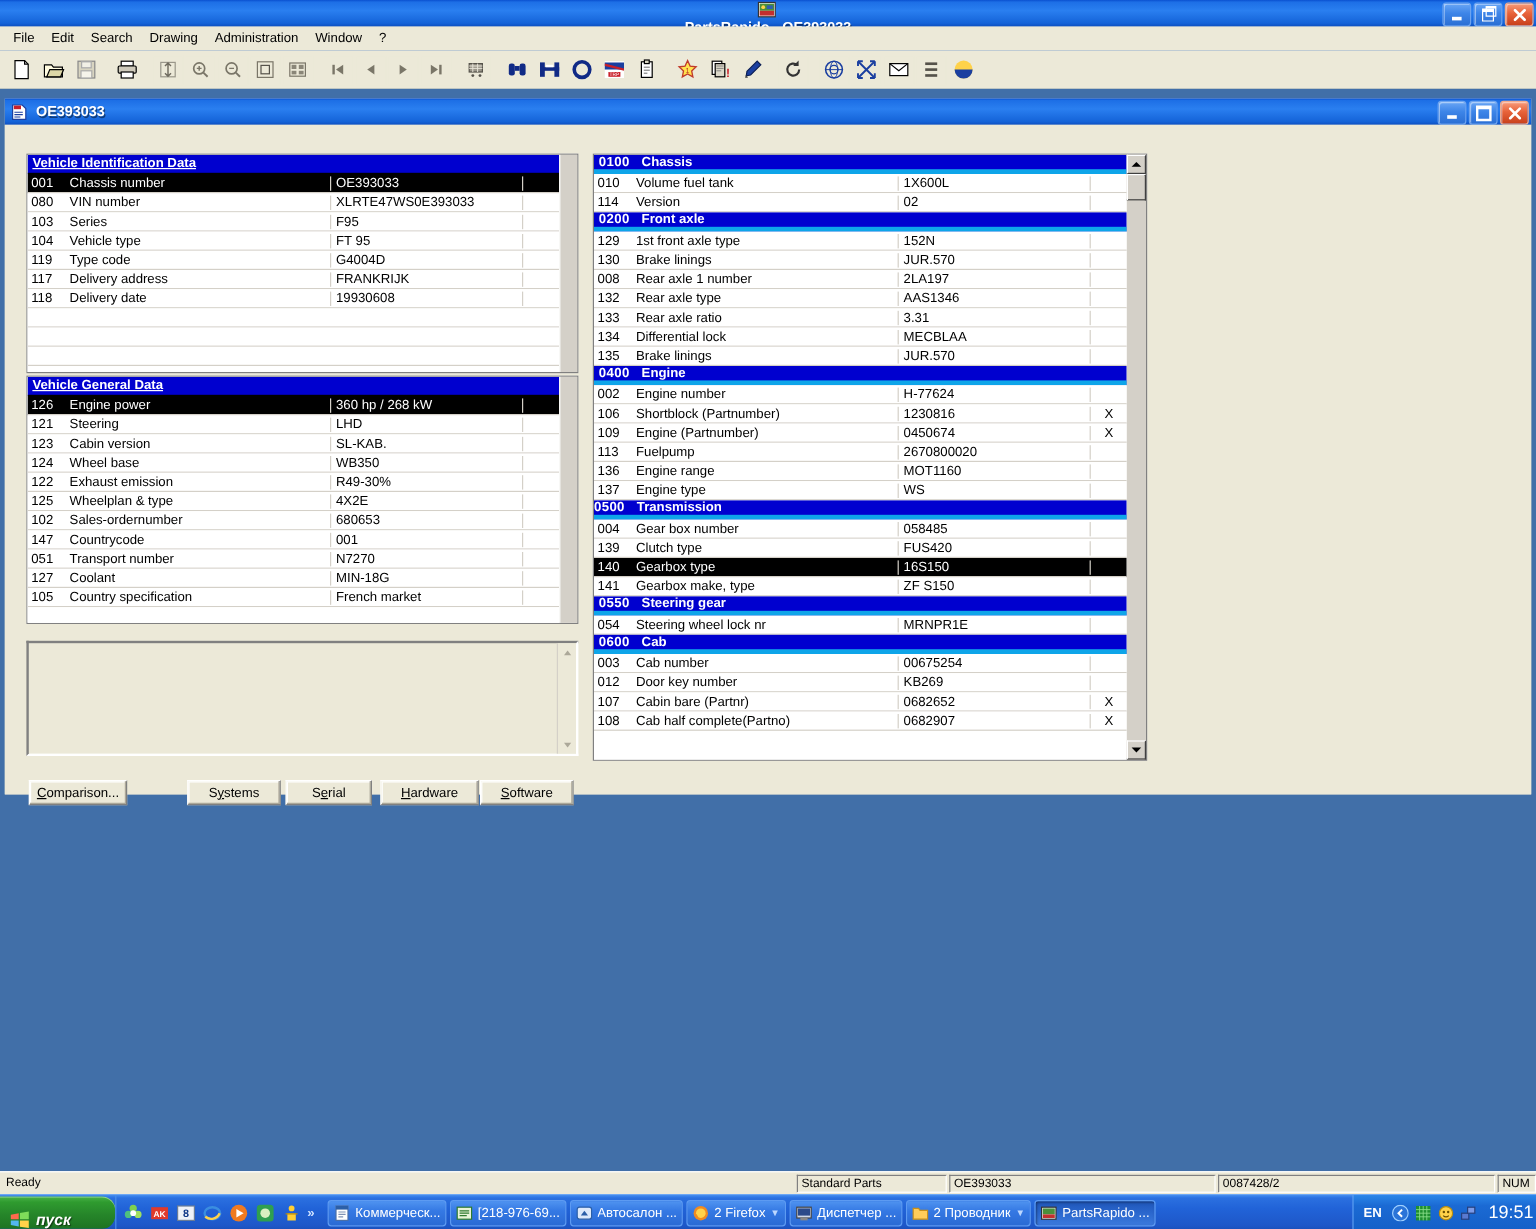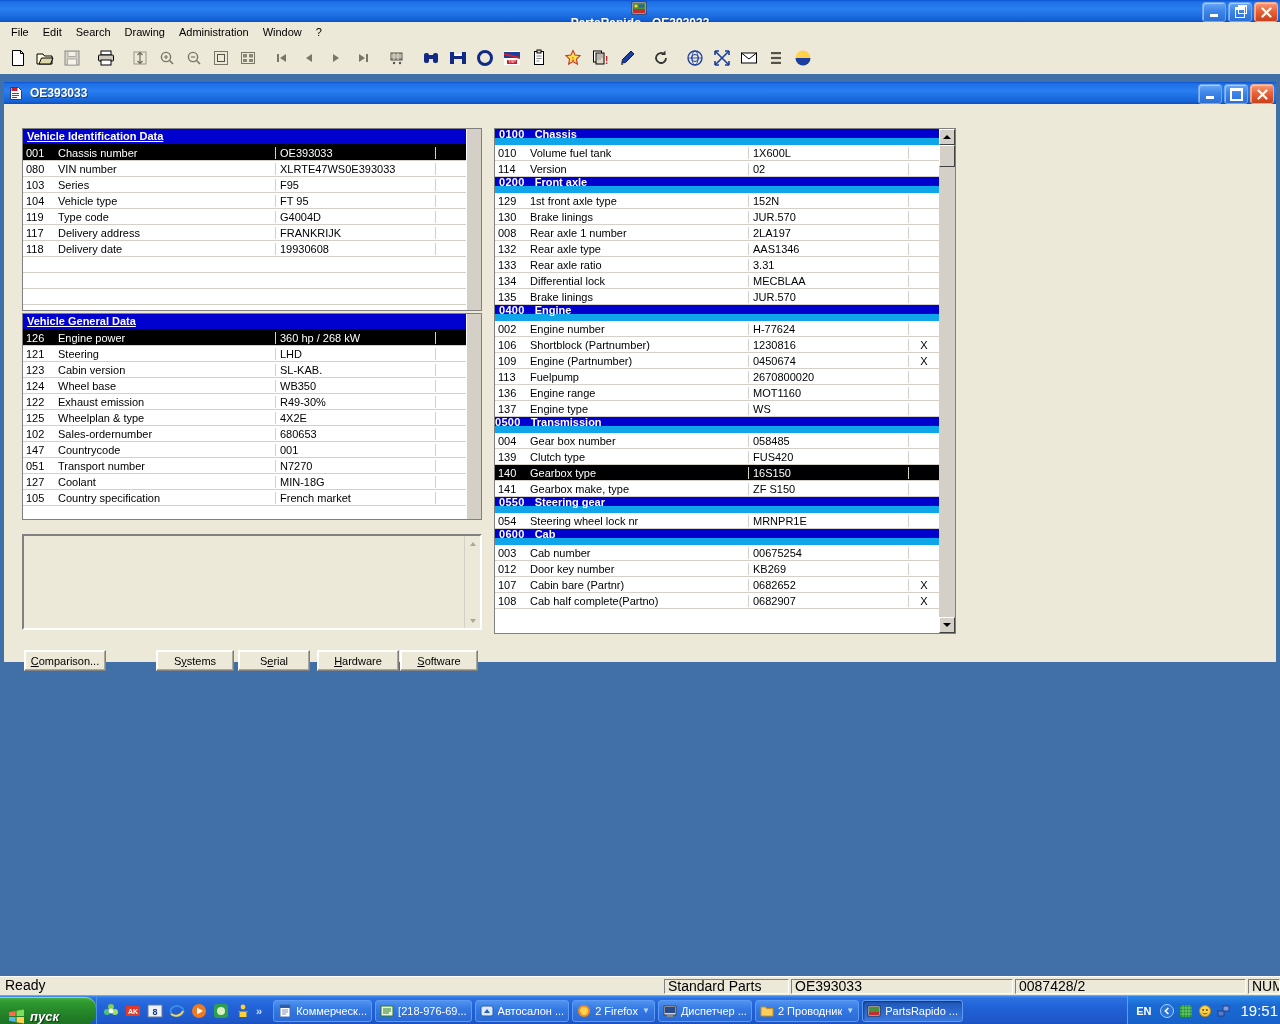--- a/index.html
+++ b/index.html
@@ -113,21 +113,21 @@
     text-decoration:underline;
   }
   .grow{
     height:16px;display:flex;align-items:center;
     border-bottom:1px solid #d4d0c8;font-size:11px;color:#000;background:#fff;
     box-sizing:border-box;
   }
   .grow.sel{background:#000;color:#fff;}
   .grow.secthead{
     background:#0000cf;color:#fff;font-weight:bold;height:16px;
-    border-bottom:7px solid #0ea5e9;
+    border-bottom:4px solid #0ea5e9;
   }
   .grow.secthead .c1{width:auto;padding-left:5px;border-right:0;letter-spacing:.3px;}
   .c1{
     width:31px;flex:0 0 31px;padding-left:3px;box-sizing:border-box;
     white-space:nowrap;overflow:hidden;
   }
   .c2{
     flex:1 1 auto;padding-left:4px;box-sizing:border-box;
     white-space:nowrap;overflow:hidden;border-right:1px solid #d4d0c8;
   }
@@ -193,21 +193,21 @@
 
   
   .statusbar{
     position:absolute;left:0;top:976px;width:1280px;height:19px;
     background:#ece9d8;border-top:1px solid #fff;display:flex;align-items:center;
     box-sizing:border-box;
   }
   .sb-cell{
     height:15px;margin:2px 0 2px 2px;box-sizing:border-box;
     border:1px solid;border-color:#808080 #fff #fff #808080;
-    font-size:14px;line-height:13px;padding-left:3px;color:#000;overflow:hidden;white-space:nowrap;
+    font-size:10px;line-height:13px;padding-left:3px;color:#000;overflow:hidden;white-space:nowrap;
   }
   .sb-cell.flat{border:0;}
 
   
   .taskbar{
     position:absolute;left:0;top:995px;width:1280px;height:29px;
     background:linear-gradient(180deg,#3f8cf3 0%,#2b70e0 8%,#2163d8 38%,#1e57c8 88%,#1a4fb8 100%);
     border-top:1px solid #6ca7f5;
     display:flex;align-items:center;
   }

